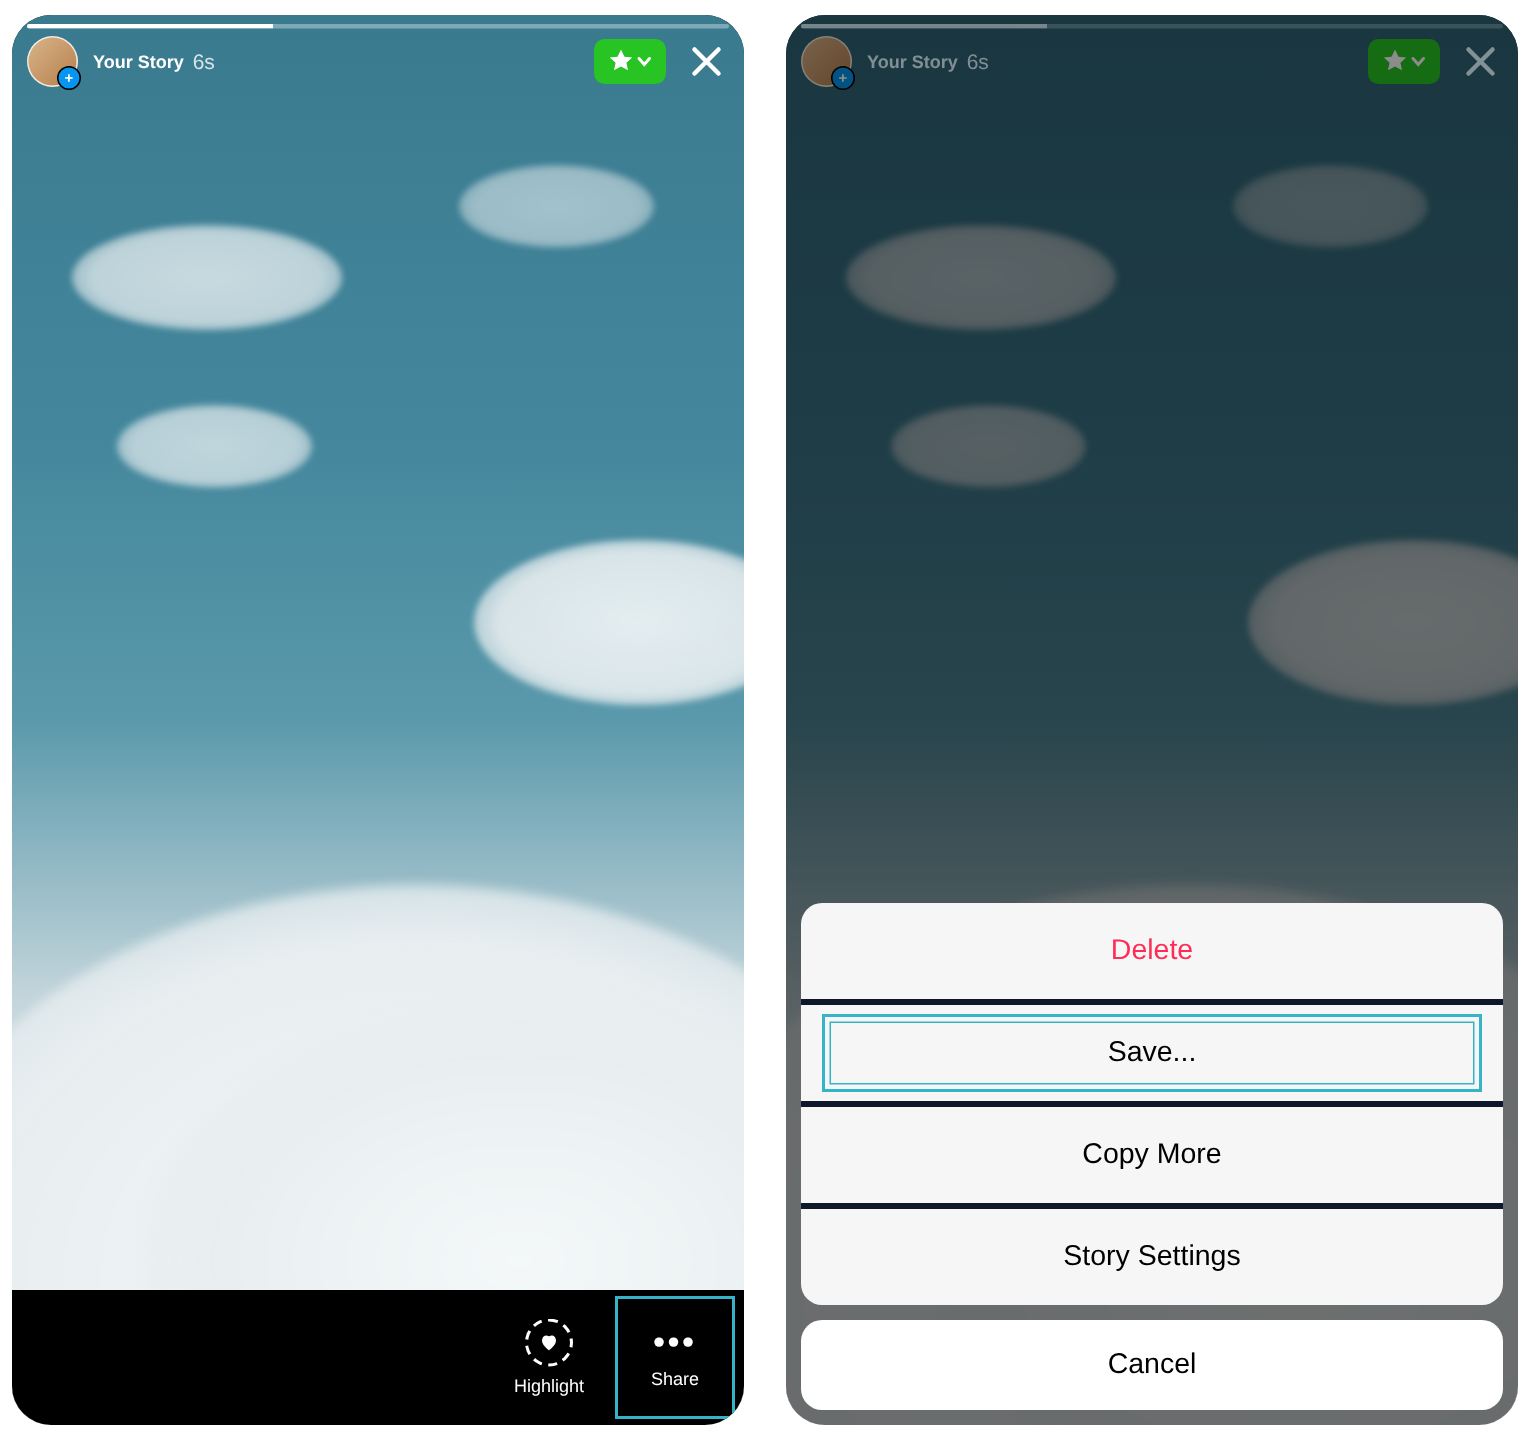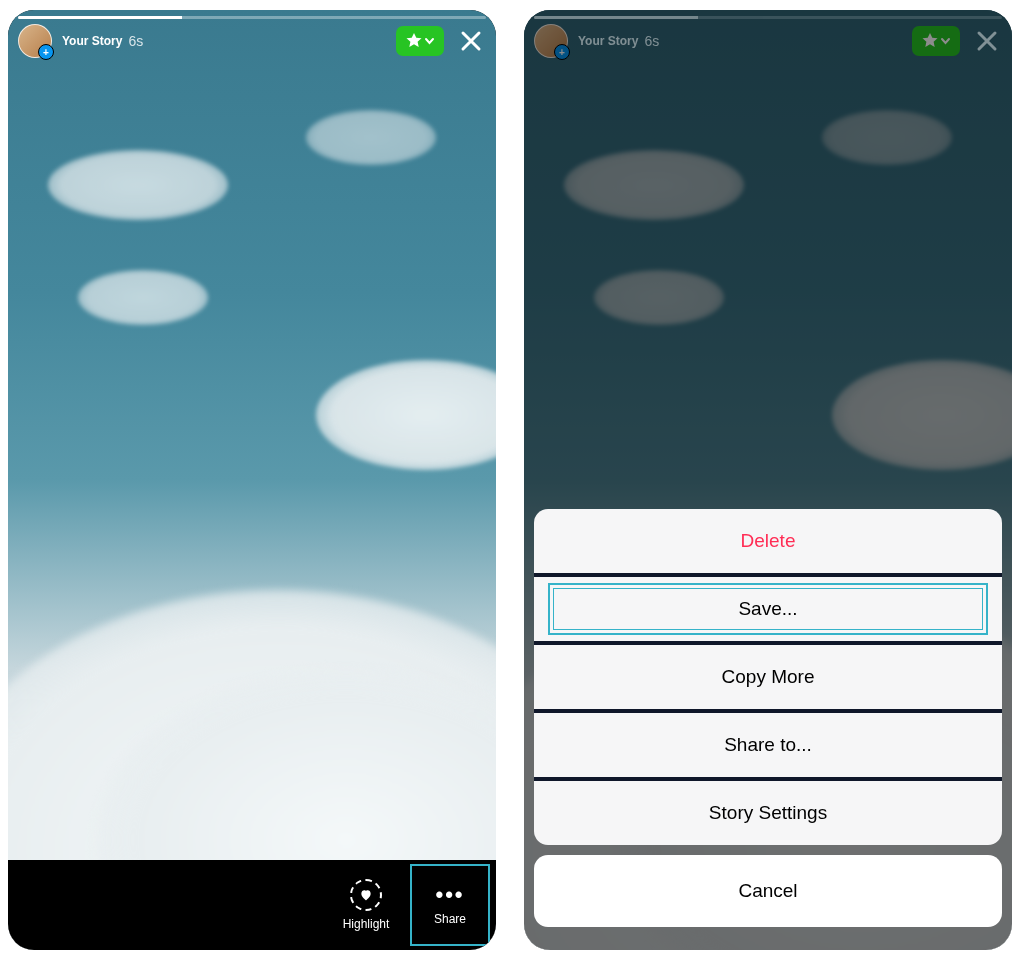--- a/index.html
+++ b/index.html
@@ -148,21 +148,21 @@
   .dots {
     font-size: 22px; letter-spacing: 2px; line-height: 1; font-weight: 700;
   }
   .outline {
     border: 2px solid #35b3c9;
   }
 
   
   .sheet-wrap {
     position: absolute;
-    left: 10px; right: 10px; bottom: 23px;
+    left: 10px; right: 10px; bottom: 10px;
     z-index: 10;
   }
   .sheet {
     background: #f6f6f7;
     border-radius: 14px;
     overflow: hidden;
   }
   .sheet .item {
     height: 64px;
     display: flex; align-items: center; justify-content: center;
@@ -182,21 +182,21 @@
   }
   .sheet .item .inner-outline::after{
     content:"";
     position:absolute; left:3px; right:3px; top:3px; bottom:3px;
     border:1px solid #35b3c9;
   }
   .cancel {
     margin-top: 10px;
     background: #fff;
     border-radius: 14px;
-    height: 72px;
+    height: 60px;
     display: flex; align-items: center; justify-content: center;
     font-size: 19px;
     font-weight: 500;
     cursor: pointer;
   }
 
   .dim-top .story-title, .dim-top .story-time { color: rgba(230,230,230,0.5); }
   .dim-top .avatar { filter: brightness(0.55); }
   .dim-top .cf-badge { filter: brightness(0.55); }
   .dim-top .close-x svg { opacity: 0.45; }
@@ -298,23 +298,20 @@
           <span>Delete</span>
         </div>
         <div class="item">
           <div class="inner-outline"></div>
           <span>Save...</span>
         </div>
         <div class="item">
           <span>Copy More</span>
         </div>
         <div class="item">
-          <span>Share to...</span>
-        </div>
-        <div class="item">
           <span>Story Settings</span>
         </div>
       </div>
       <div class="cancel">
         <span>Cancel</span>
       </div>
     </div>
   </div>
 
 </div>

